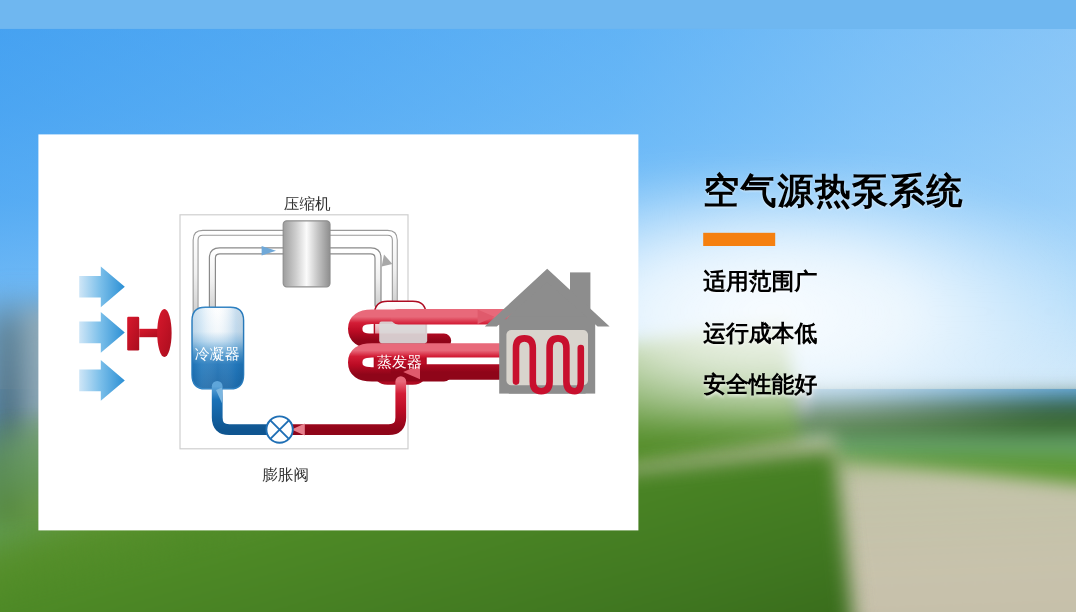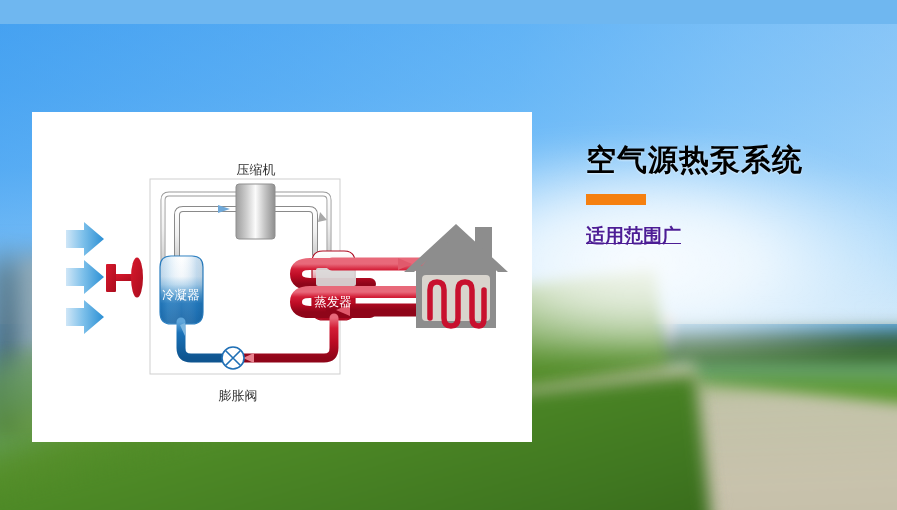--- a/index.html
+++ b/index.html
@@ -99,24 +99,23 @@
   .panel-title{
     font-size:30px;font-weight:bold;color:#000000;letter-spacing:1px;
     line-height:1.2;margin:0;white-space:nowrap;
     text-shadow:0 1px 2px rgba(255,255,255,.55);
   }
   .panel-rule{
     width:60px;height:11px;background:#f58010;margin-top:16px;
   }
   .panel-list{margin:21px 0 0 0;padding:0;list-style:none;}
   .panel-list li{
-    font-size:19px;font-weight:bold;color:#4c1d95;
+    font-size:19px;font-weight:bold;color:#000000;
     line-height:1;margin-bottom:24px;white-space:nowrap;
     text-shadow:0 1px 3px rgba(255,255,255,.75);
-    text-decoration:underline;
   }
 
   
   .diagram{position:absolute;left:32px;top:88px;width:500px;height:330px;}
   .diagram svg{display:block;}
 </style>
 </head>
 <body>
 
 <div id="stage">
@@ -293,16 +292,18 @@
     <text x="301" y="194" font-size="12.5" fill="#ffffff" text-anchor="middle" font-family="DejaVu Sans, sans-serif">蒸发器</text>
     <text x="206" y="288" font-size="13" fill="#333333" text-anchor="middle" font-family="DejaVu Sans, sans-serif">膨胀阀</text>
   </svg>
   </div>
 
   <div class="panel">
     <h1 class="panel-title">空气源热泵系统</h1>
     <div class="panel-rule"></div>
     <ul class="panel-list">
       <li>适用范围广</li>
+      <li>运行成本低</li>
+      <li>安全性能好</li>
     </ul>
   </div>
 
 </div>
 
 </body></html>

